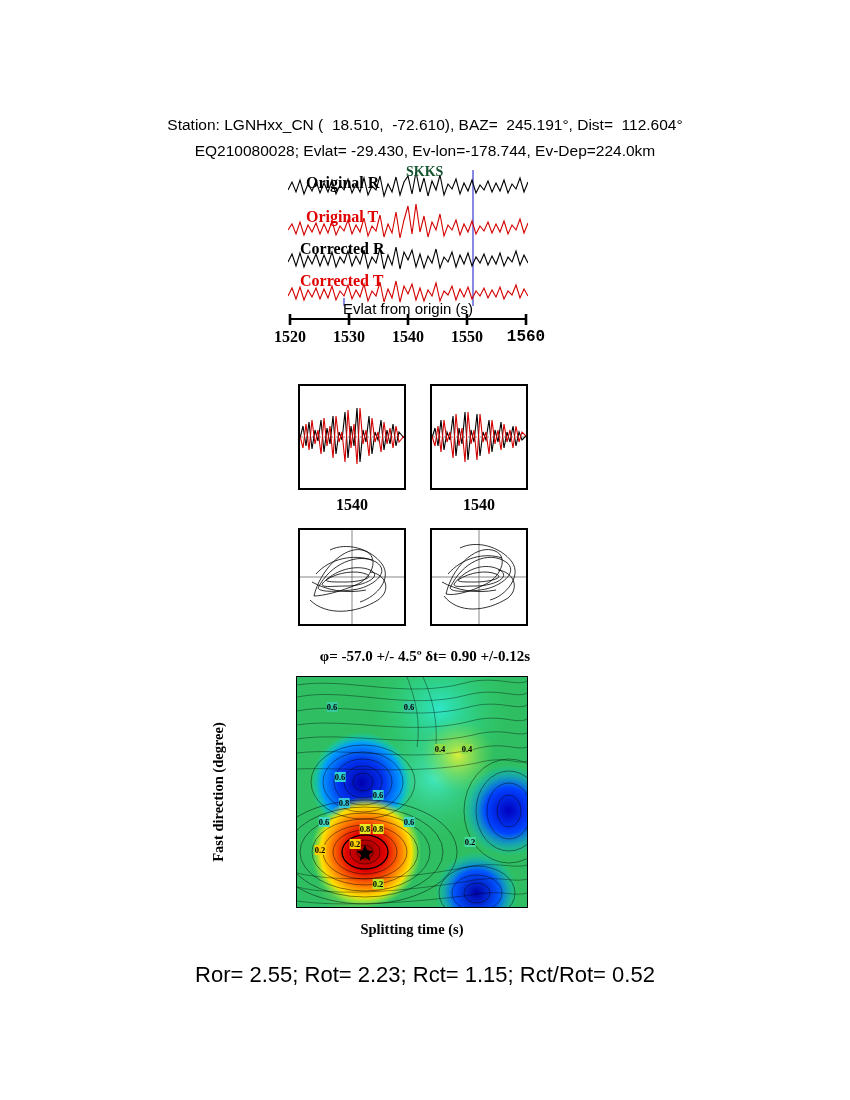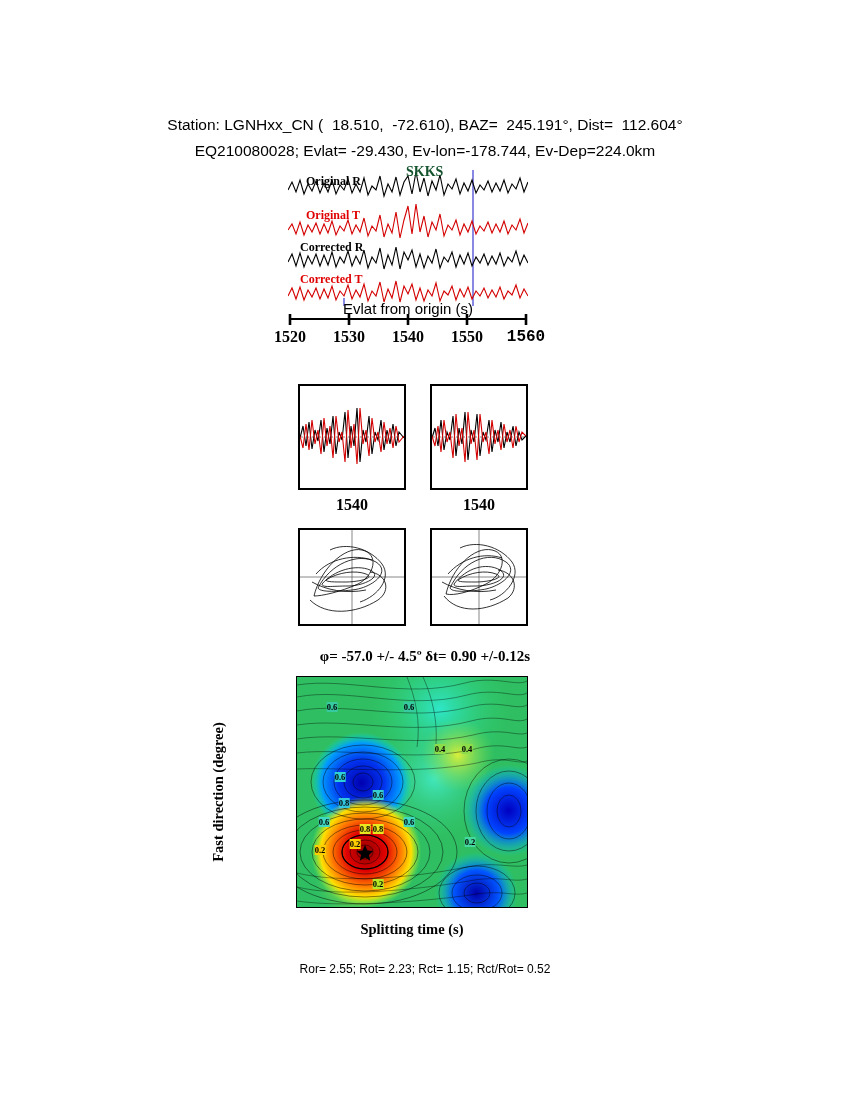--- a/index.html
+++ b/index.html
@@ -41,21 +41,21 @@
   .wave-panel {
     position: absolute;
     left: 288px;
     top: 168px;
     width: 240px;
     height: 150px;
   }
   .wave-svg { display: block; }
   .wave-label {
     position: absolute;
-    font-size: 12px;
+    font-size: 16px;
     font-weight: bold;
     font-family: "Liberation Serif", serif;
     white-space: nowrap;
   }
   .wave-label.red { color: #e00000; }
   .phase-label {
     position: absolute;
     left: 118px;
     top: -4px;
     color: #14532d;
@@ -178,21 +178,21 @@
     font-family: "Liberation Serif", serif;
   }
 
   
   .footer {
     position: absolute;
     left: 0;
     top: 962px;
     width: 850px;
     text-align: center;
-    font-size: 12px;
+    font-size: 22px;
     white-space: pre;
   }
 
   .contour-label {
     position: absolute;
     font-size: 8.5px;
     font-weight: bold;
     font-family: "Liberation Serif", serif;
     transform: translate(-50%, -50%);
     pointer-events: none;

